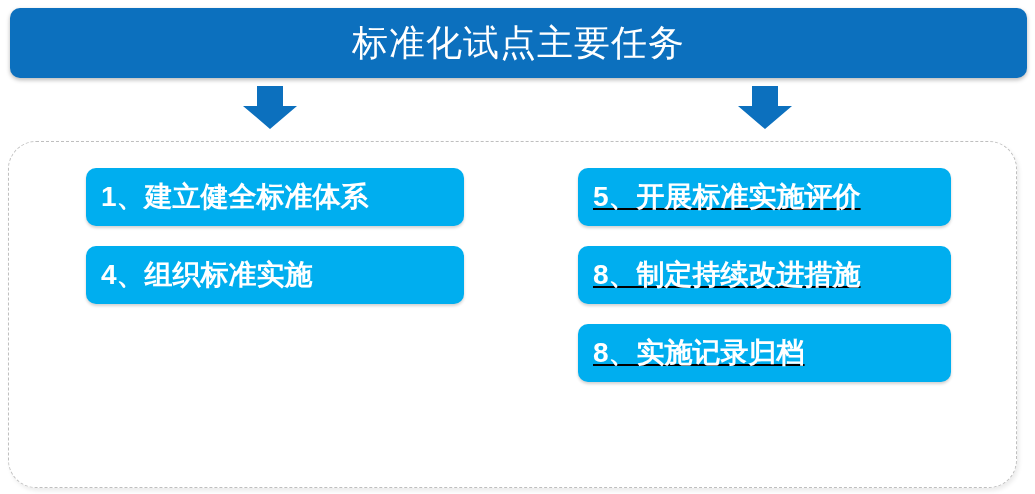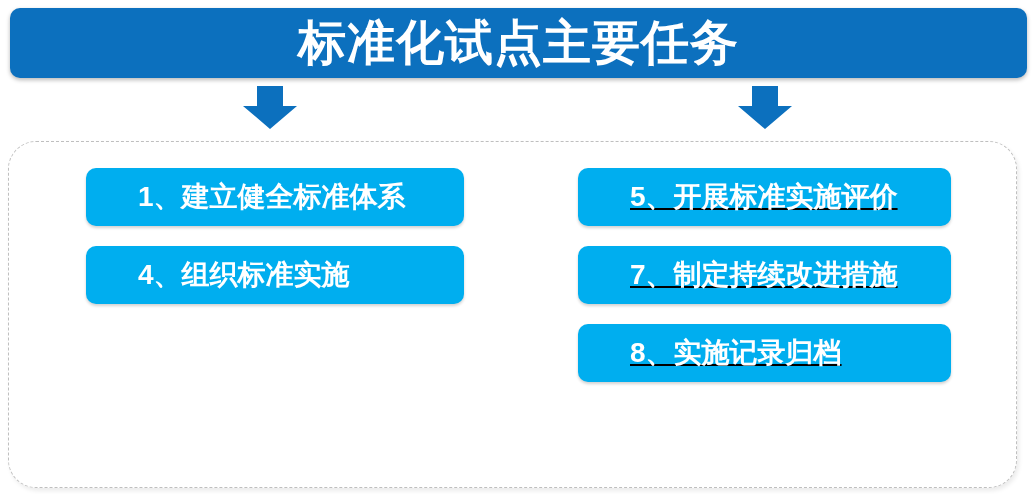--- a/index.html
+++ b/index.html
@@ -29,22 +29,22 @@
     height: 70px;
     background: var(--banner-blue, #0C70BE);
     border-radius: 10px;
     box-shadow: 0 2px 4px rgba(0,0,0,0.28);
     display: flex;
     align-items: center;
     justify-content: center;
   }
   .banner-text {
     color: #ffffff;
-    font-size: 48px;
-    font-weight: bold;
+    font-size: 36px;
+    font-weight: normal;
     letter-spacing: 1px;
     line-height: 1;
     white-space: nowrap;
   }
   .arrow {
     position: absolute;
     top: 86px;
     width: 54px;
     height: 43px;
     color: var(--banner-blue, #0C70BE);
@@ -77,21 +77,20 @@
     display: flex;
     align-items: center;
     padding-left: 15px;
   }
   .item-label {
     color: #ffffff;
     font-size: 28px;
     font-weight: bold;
     line-height: 1;
     white-space: nowrap;
-    margin-left: 37px;
   }
 </style>
 </head>
 <body>
 
 <div class="page">
 
   <div class="banner">
     <span class="banner-text">标准化试点主要任务</span>
   </div>
@@ -113,21 +112,21 @@
       <div class="item">
         <span class="item-label">4、组织标准实施</span>
       </div>
     </div>
 
     <div class="col col-right">
       <div class="item">
         <span class="item-label">5、开展标准实施评价</span>
       </div>
       <div class="item">
-        <span class="item-label">7、制定持续改进措施</span>
+        <span class="item-label">8、制定持续改进措施</span>
       </div>
       <div class="item">
         <span class="item-label">8、实施记录归档</span>
       </div>
     </div>
 
   </div>
 </div>
 
 </body></html>

